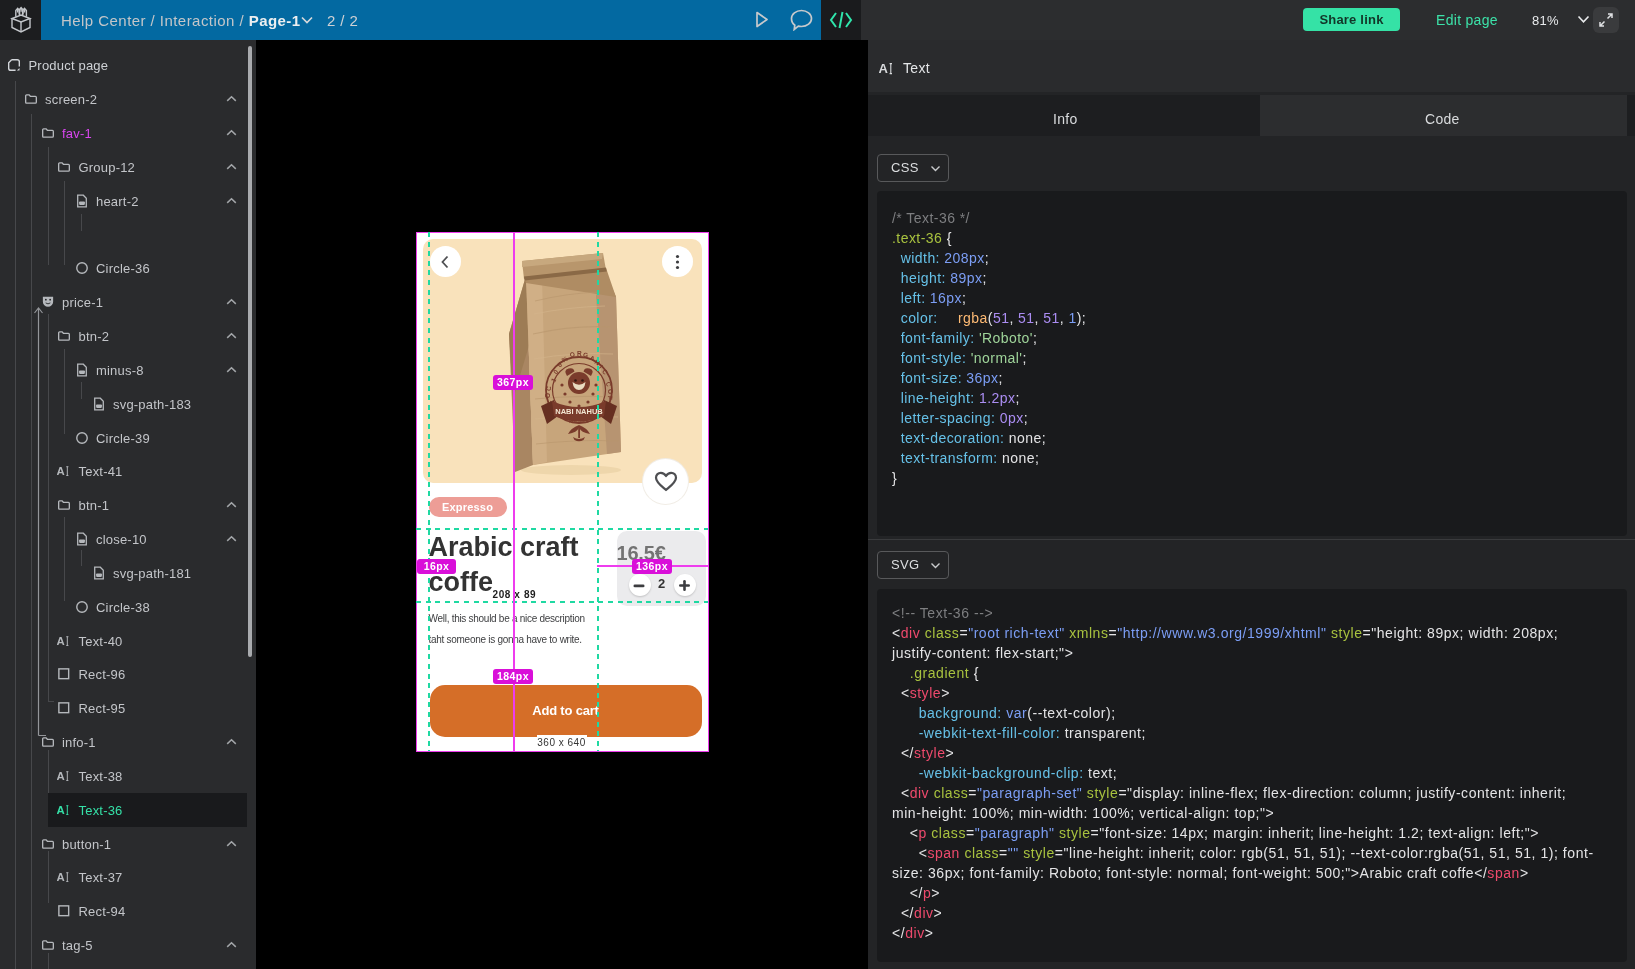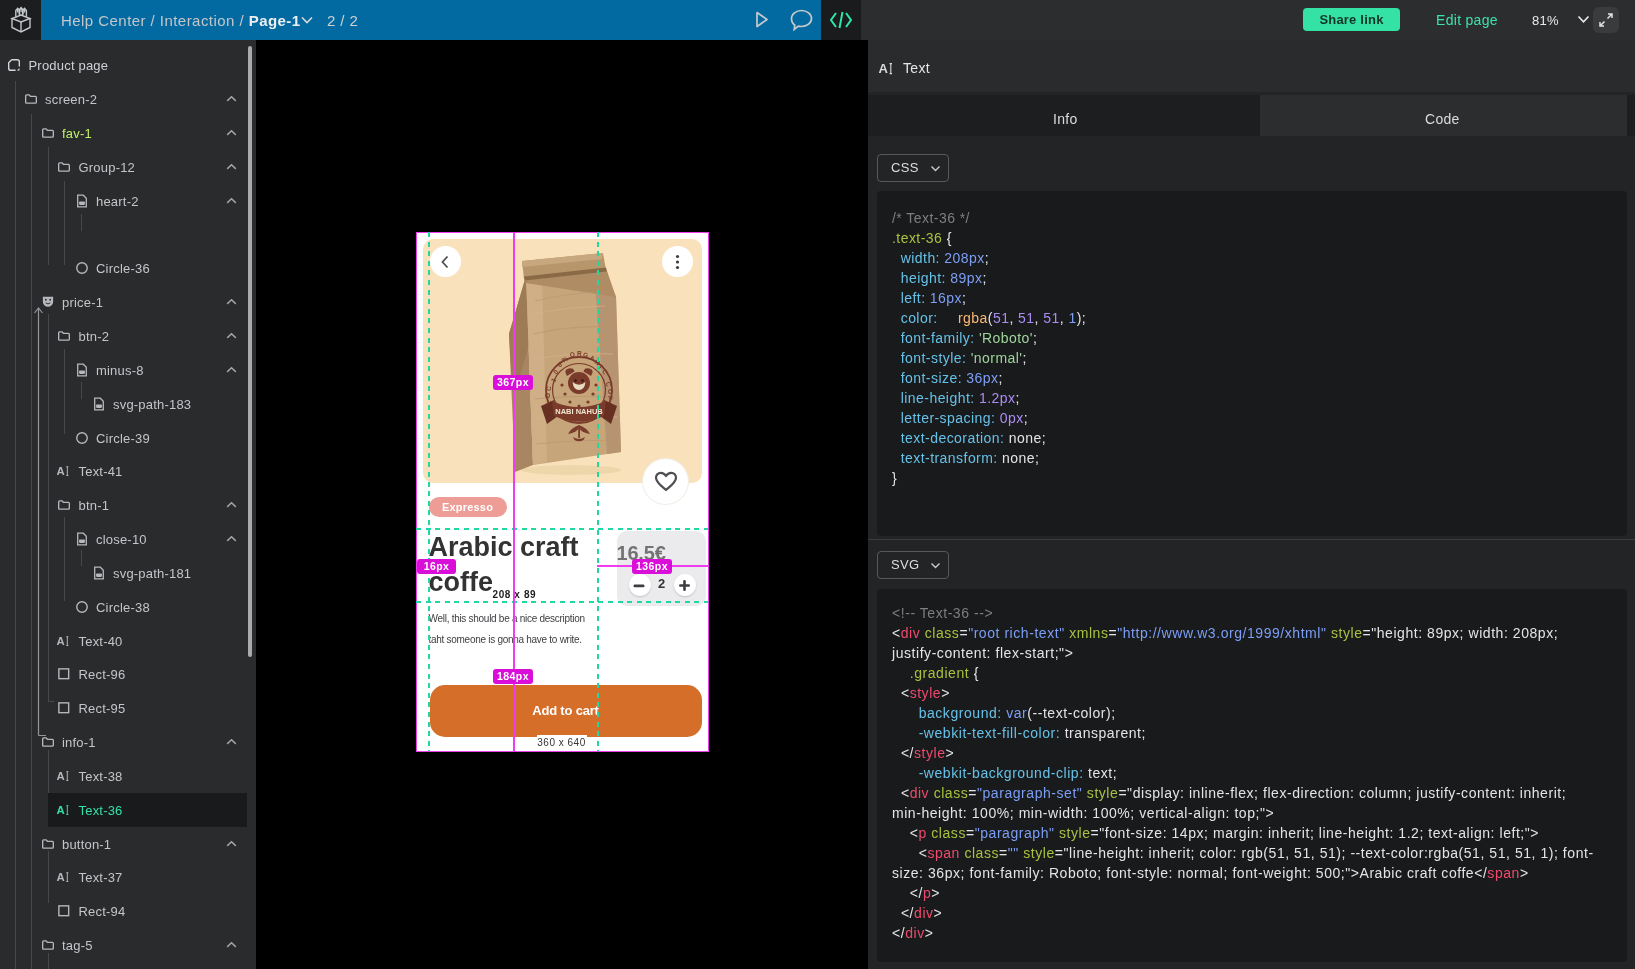--- a/index.html
+++ b/index.html
@@ -164,21 +164,21 @@
         </svg>
         <div class="lbl" style="left:45.0px;color:#c3c5c9">screen-2</div>
         <svg class="chev" width="15" height="15" viewBox="0 0 15 15">
           <path d="M3.2 9.4 L7.5 5.2 L11.8 9.4" fill="none" stroke="#a2a5a8" stroke-width="1.5"></path>
         </svg>
       </div>
     <div class="trow" style="top:76.1px">
         <svg class="ticon" style="left:40.5px" width="15" height="14" viewBox="0 0 15 14">
           <path d="M1.8 3.6 q0-1 1-1 h2.7 l1.3 1.5 h5.4 q1 0 1 1 v5.4 q0 1-1 1 H2.8 q-1 0-1-1 z" fill="none" stroke="#b5b8bc" stroke-width="1.4"></path>
         </svg>
-        <div class="lbl" style="left:62.0px;color:#bef264">fav-1</div>
+        <div class="lbl" style="left:62.0px;color:#d946ef">fav-1</div>
         <svg class="chev" width="15" height="15" viewBox="0 0 15 15">
           <path d="M3.2 9.4 L7.5 5.2 L11.8 9.4" fill="none" stroke="#a2a5a8" stroke-width="1.5"></path>
         </svg>
       </div>
     <div class="trow" style="top:109.9px">
         <svg class="ticon" style="left:57px" width="15" height="14" viewBox="0 0 15 14">
           <path d="M1.8 3.6 q0-1 1-1 h2.7 l1.3 1.5 h5.4 q1 0 1 1 v5.4 q0 1-1 1 H2.8 q-1 0-1-1 z" fill="none" stroke="#b5b8bc" stroke-width="1.4"></path>
         </svg>
         <div class="lbl" style="left:78.5px;color:#c3c5c9">Group-12</div>
         <svg class="chev" width="15" height="15" viewBox="0 0 15 15">

